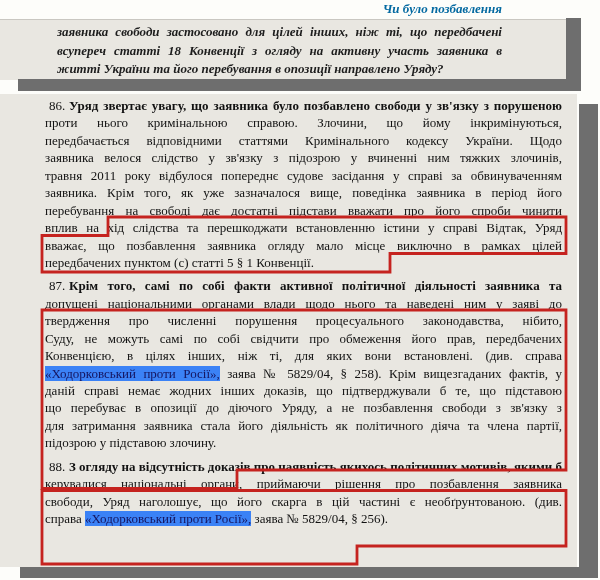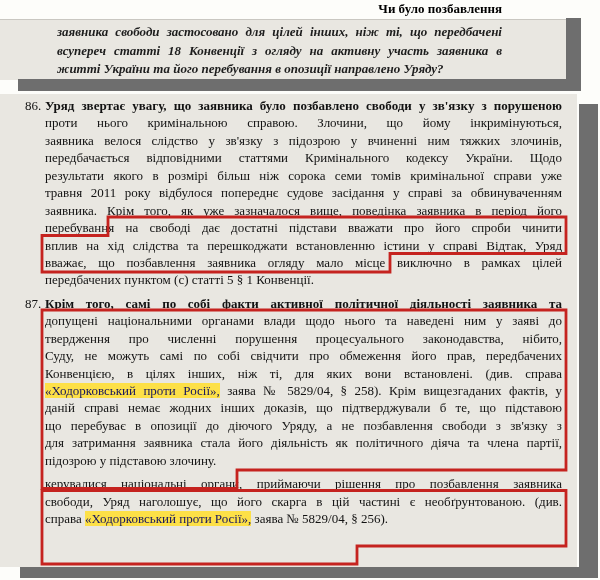--- a/index.html
+++ b/index.html
@@ -14,21 +14,21 @@
   #panel-body{left:0;top:94px;width:577px;height:473px;}
   .shadow{position:absolute;background:#6e6e6e;}
   #shadow-q-right{left:566px;top:18px;width:15px;height:61px;}
   #shadow-q-bottom{left:18px;top:79px;width:563px;height:12px;}
   #shadow-b-right{left:579px;top:104px;width:19px;height:474px;}
   #shadow-b-bottom{left:20px;top:567px;width:578px;height:11px;}
 
   
   #question-intro{
     position:absolute;left:57px;top:1px;width:445px;height:34px;
-    font-weight:bold;font-size:13px;color:#000000;
+    font-style:italic;font-weight:bold;font-size:13px;color:#0369a1;
     text-align:right;
   }
   #question-lines{
     position:absolute;left:57px;top:23px;width:445px;
     font-style:italic;font-weight:bold;font-size:13px;color:#1d1d1d;
   }
   #question-lines .line{height:18.7px;line-height:18.7px;text-align:justify;text-align-last:justify;overflow:hidden;}
   #question-lines .line.last{text-align-last:left;}
 
   
@@ -36,24 +36,24 @@
     position:absolute;left:25px;top:97px;width:537px;
     font-size:13px;color:#121212;
   }
   .para{margin:0 0 6px 0;}
   .para .line{
     height:17.45px;line-height:17.45px;overflow:hidden;
     text-align:justify;text-align-last:justify;
     padding-left:20px;
   }
   .para .line.first{display:flex;padding-left:0;}
-  .para .line.first .num{flex:0 0 20px;text-align:left;}
+  .para .line.first .num{flex:0 0 20px;text-align:left;margin-left:24px;}
   .para .line.first .txt{flex:1 1 auto;text-align:justify;text-align-last:justify;font-weight:bold;}
   .para .line.last,.para .line.first.last .txt{text-align-last:left;}
-  .hl{background:#fde047;color:#15155f;}
+  .hl{background:#3b82f6;color:#15155f;}
 
   
   #red-overlay{position:absolute;left:0;top:0;width:600px;height:580px;pointer-events:none;}
 </style>
 </head>
 <body>
 
 <div class="panel" id="panel-question"></div>
 <div class="shadow" id="shadow-q-right"></div>
 <div class="shadow" id="shadow-q-bottom"></div>
@@ -69,23 +69,22 @@
     <div class="line last">житті України та його перебування в опозиції направлено Уряду?</div>
   </div>
 
 <div id="paragraphs">
     <div class="para">
       <div class="line first">
         <span class="num">86.</span>
         <span class="txt">Уряд звертає увагу, що заявника було позбавлено свободи у зв'язку з порушеною</span>
       </div>
       <div class="line">проти нього кримінальною справою. Злочини, що йому інкримінуються,</div>
+      <div class="line">передбачається відповідними статтями Кримінального кодексу України. Щодо</div>
       <div class="line">заявника велося слідство у зв'язку з підозрою у вчиненні ним тяжких злочинів,</div>
-      <div class="line">передбачається відповідними статтями Кримінального кодексу України. Щодо</div>
-      <div class="line">результати якого в розмірі більш ніж сорока семи томів кримінальної справи уже</div>
       <div class="line">травня 2011 року відбулося попереднє судове засідання у справі за обвинуваченням</div>
       <div class="line">заявника. Крім того, як уже зазначалося вище, поведінка заявника в період його</div>
       <div class="line">перебування на свободі дає достатні підстави вважати про його спроби чинити</div>
       <div class="line">вплив на хід слідства та перешкоджати встановленню істини у справі Відтак, Уряд</div>
       <div class="line">вважає, що позбавлення заявника огляду мало місце виключно в рамках цілей</div>
       <div class="line last">передбачених пунктом (с) статті 5 § 1 Конвенції.</div>
     </div>
     <div class="para">
       <div class="line first">
         <span class="num">87.</span>
@@ -95,20 +94,24 @@
       <div class="line">твердження про численні порушення процесуального законодавства, нібито,</div>
       <div class="line">Суду, не можуть самі по собі свідчити про обмеження його прав, передбачених</div>
       <div class="line">Конвенцією, в цілях інших, ніж ті, для яких вони встановлені. (див. справа</div>
       <div class="line"><span class="hl">«Ходорковський проти Росії»,</span> заява № 5829/04, § 258). Крім вищезгаданих фактів, у</div>
       <div class="line">даній справі немає жодних інших доказів, що підтверджували б те, що підставою</div>
       <div class="line">що перебуває в опозиції до діючого Уряду, а не позбавлення свободи з зв'язку з</div>
       <div class="line">для затримання заявника стала його діяльність як політичного діяча та члена партії,</div>
       <div class="line last">підозрою у підставою злочину.</div>
     </div>
     <div class="para">
+      <div class="line first">
+        <span class="num">88.</span>
+        <span class="txt">З огляду на відсутність доказів про наявність якихось політичних мотивів, якими б</span>
+      </div>
       <div class="line">керувалися національні органи, приймаючи рішення про позбавлення заявника</div>
       <div class="line">свободи, Уряд наголошує, що його скарга в цій частині є необґрунтованою. (див.</div>
       <div class="line last">справа <span class="hl">«Ходорковський проти Росії»,</span> заява № 5829/04, § 256).</div>
     </div>
   </div>
 
 <svg id="red-overlay" viewBox="0 0 600 580">
   <path d="M108,217 L566,217 L566,253.5 L390,253.5 L390,272 L42,272 L42,235.5 L108,235.5 Z" fill="none" stroke="#c5231f" stroke-width="2.8"></path>
   <path d="M42,310 L566,310 L566,470 L237,470 L237,488.5 L42,488.5 Z" fill="none" stroke="#c5231f" stroke-width="2.8"></path>
   <path d="M42,490.5 L566,490.5 L566,546 L357,546 L357,564 L42,564 Z" fill="none" stroke="#c5231f" stroke-width="2.8"></path>

